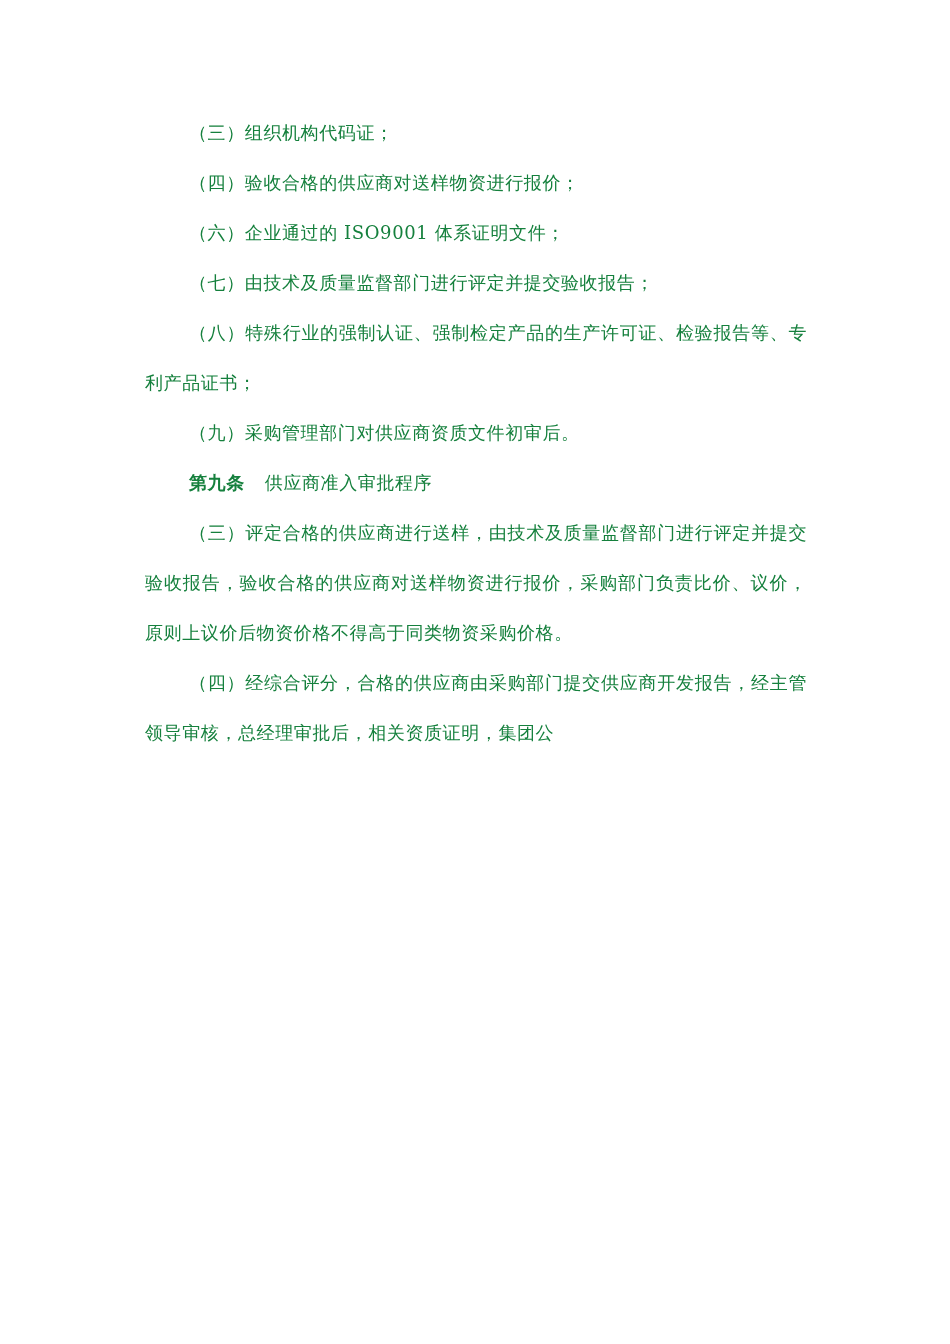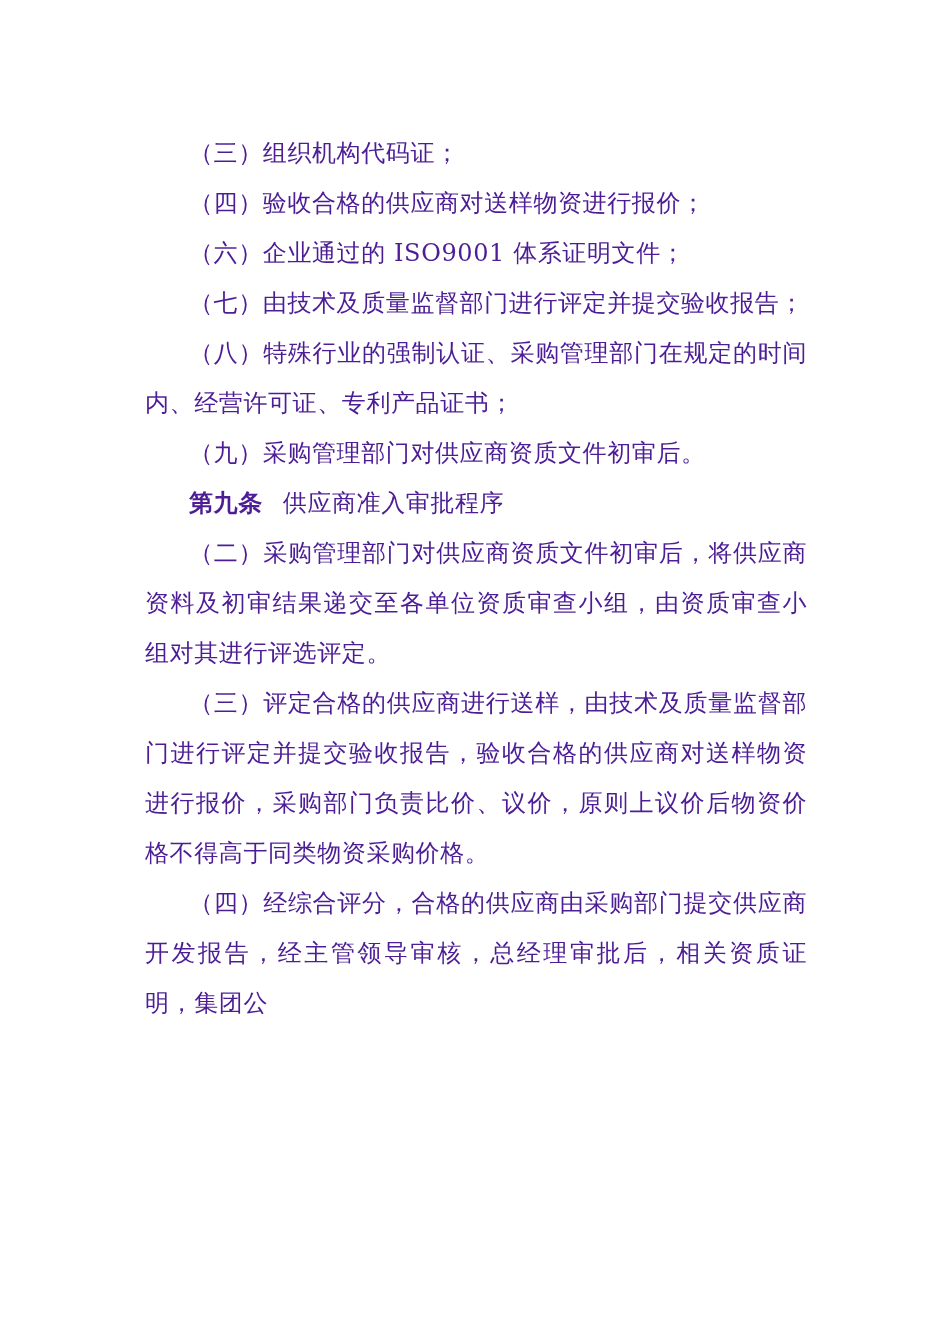--- a/index.html
+++ b/index.html
@@ -1,24 +1,24 @@
 <!DOCTYPE html>
 <html><head>
 <meta charset="utf-8">
 <style>
   html, body { margin: 0; padding: 0; background: #ffffff; }
   body { width: 950px; height: 1344px; position: relative; overflow: hidden; }
   .page {
     position: absolute;
     left: 145px;
-    top: 128px;
+    top: 108px;
     width: 662px;
     font-family: "DejaVu Serif", "Liberation Serif", serif;
-    font-size: 24px;
-    color: #4c1d95;
+    font-size: 18px;
+    color: #15803d;
     line-height: 50px;
   }
   .para {
     margin: 0;
     text-indent: 44px;
     text-align: justify;
     text-justify: inter-character;
     letter-spacing: 0.6px;
   }
   .article { margin: 0; text-indent: 44px; letter-spacing: 0.6px; }
@@ -26,23 +26,22 @@
   .article .gap { display: inline-block; width: 20px; }
 </style>
 </head>
 <body>
 
 <div class="page">
   <p class="para">（三）组织机构代码证；</p>
   <p class="para">（四）验收合格的供应商对送样物资进行报价；</p>
   <p class="para">（六）企业通过的 ISO9001 体系证明文件；</p>
   <p class="para">（七）由技术及质量监督部门进行评定并提交验收报告；</p>
-  <p class="para">（八）特殊行业的强制认证、采购管理部门在规定的时间内、经营许可证、专利产品证书；</p>
+  <p class="para">（八）特殊行业的强制认证、强制检定产品的生产许可证、检验报告等、专利产品证书；</p>
   <p class="para">（九）采购管理部门对供应商资质文件初审后。</p>
 
   <p class="article">
     <span class="num">第九条</span><span class="gap"></span><span>供应商准入审批程序</span>
   </p>
 
-  <p class="para">（二）采购管理部门对供应商资质文件初审后，将供应商资料及初审结果递交至各单位资质审查小组，由资质审查小组对其进行评选评定。</p>
   <p class="para">（三）评定合格的供应商进行送样，由技术及质量监督部门进行评定并提交验收报告，验收合格的供应商对送样物资进行报价，采购部门负责比价、议价，原则上议价后物资价格不得高于同类物资采购价格。</p>
   <p class="para">（四）经综合评分，合格的供应商由采购部门提交供应商开发报告，经主管领导审核，总经理审批后，相关资质证明，集团公</p>
 </div>
 
 </body></html>

